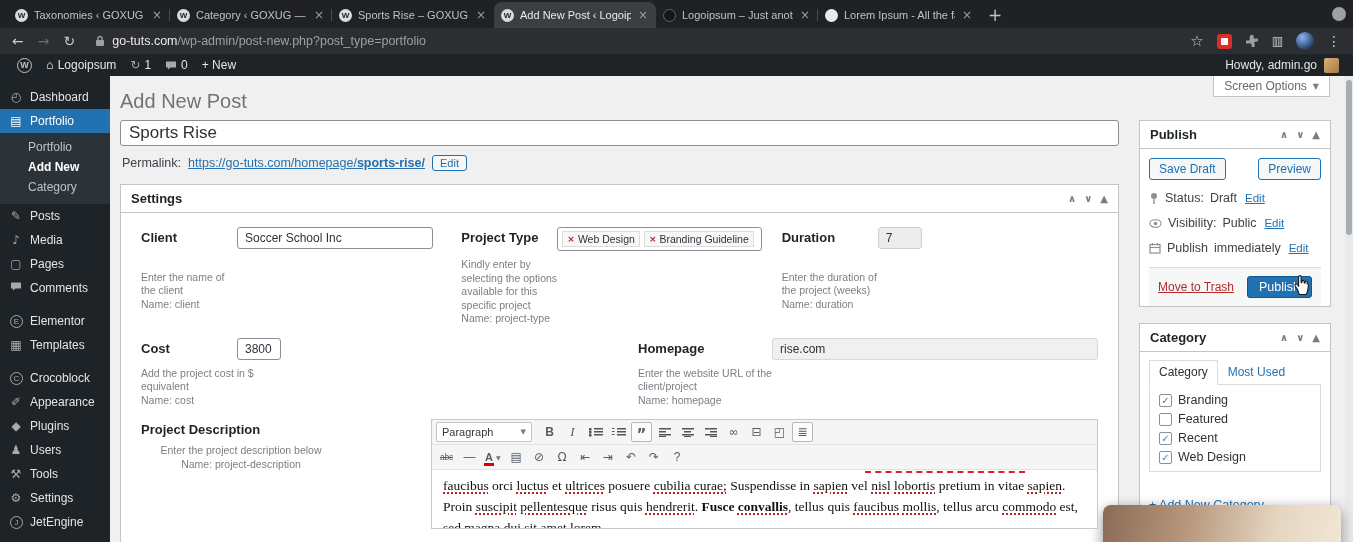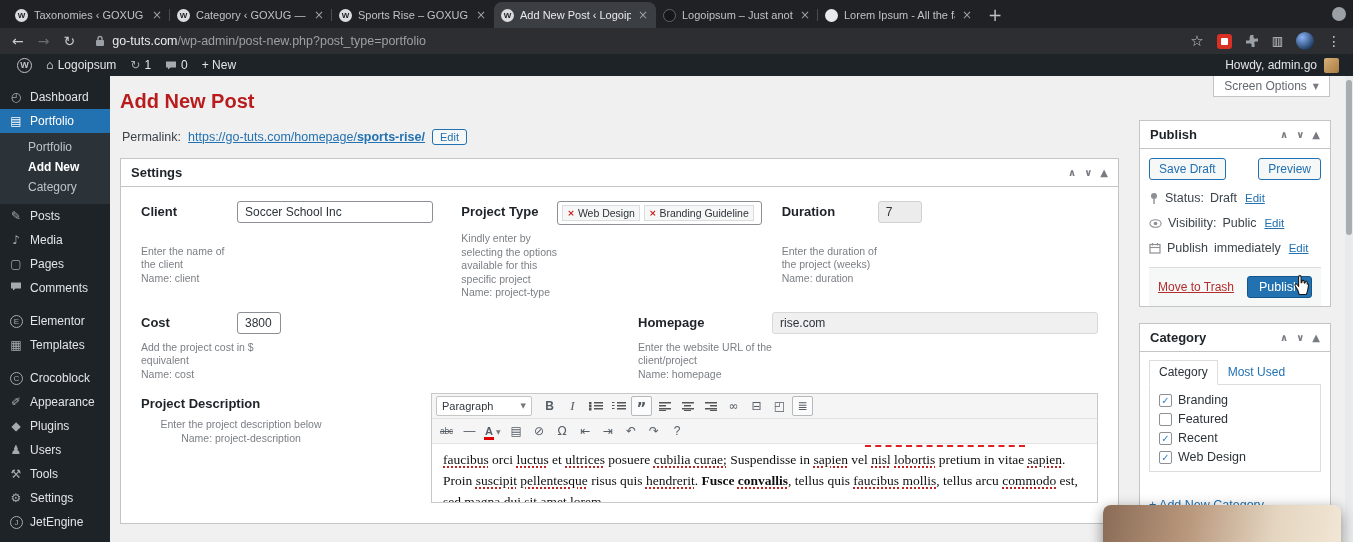--- a/index.html
+++ b/index.html
@@ -59,21 +59,21 @@
          display:flex; align-items:center; justify-content:center; flex:none; margin-left:1px; }
   .submenu { background:#2c3338; padding:4px 0 7px; }
   .submenu-item { padding:3px 6px 3px 28px; color:#bcc3c9; font-size:12px; cursor:pointer; }
   .submenu-item.current { color:#fff; font-weight:bold; }
 
   
   .content { position:absolute; left:110px; top:76px; width:1235px; bottom:0; }
   .screen-options { position:absolute; top:0; right:15px; background:#fff; border:1px solid #c3c4c7; border-top:none;
                     color:#646970; font-size:12px; padding:3px 10px; display:flex; gap:6px; align-items:center; }
   .so-caret { font-size:8px; color:#787c82; }
-  h1.page-title { font-size:20px; font-weight:700; color:#b91c1c; margin:14px 0 8px 10px; line-height:22px; }
+  h1.page-title { font-size:20px; font-weight:400; color:#737373; margin:14px 0 8px 10px; line-height:22px; }
   .cols { display:flex; gap:20px; padding:0 14px 0 10px; }
   .main-col { flex:1; min-width:0; }
   .side-col { width:192px; flex:none; }
 
   .title-input { width:100%; height:26px; border:1px solid #8c8f94; border-radius:3px; padding:0 8px;
                  font-size:17px; color:#2c3338; background:#fff; font-family:inherit; }
   .permalink-row { margin:9px 0 0 2px; font-size:12.5px; color:#3c434a; display:flex; align-items:center; gap:7px; }
   .permalink-link { color:#2271b1; text-decoration:underline; cursor:pointer; }
   .edit-btn { font-size:11px; color:#2271b1; background:#f6f7f7; border:1px solid #2271b1; border-radius:3px;
               padding:1px 7px; cursor:pointer; }
@@ -351,20 +351,21 @@
 
   <div class="content">
     <div class="screen-options">
       <span>Screen Options</span>
       <span class="so-caret g">▼</span>
     </div>
     <h1 class="page-title">Add New Post</h1>
 
     <div class="cols">
       <div class="main-col">
+        <input class="title-input" type="text" value="Sports Rise" style="">
         <div class="permalink-row">
           <span>Permalink:</span>
           <span class="permalink-link"><span>https://go-tuts.com/homepage/</span><b>sports-rise/</b></span>
           <span class="edit-btn">Edit</span>
         </div>
 
         
         <div class="postbox settings-box">
           <div class="pb-header">
             <span>Settings</span>

